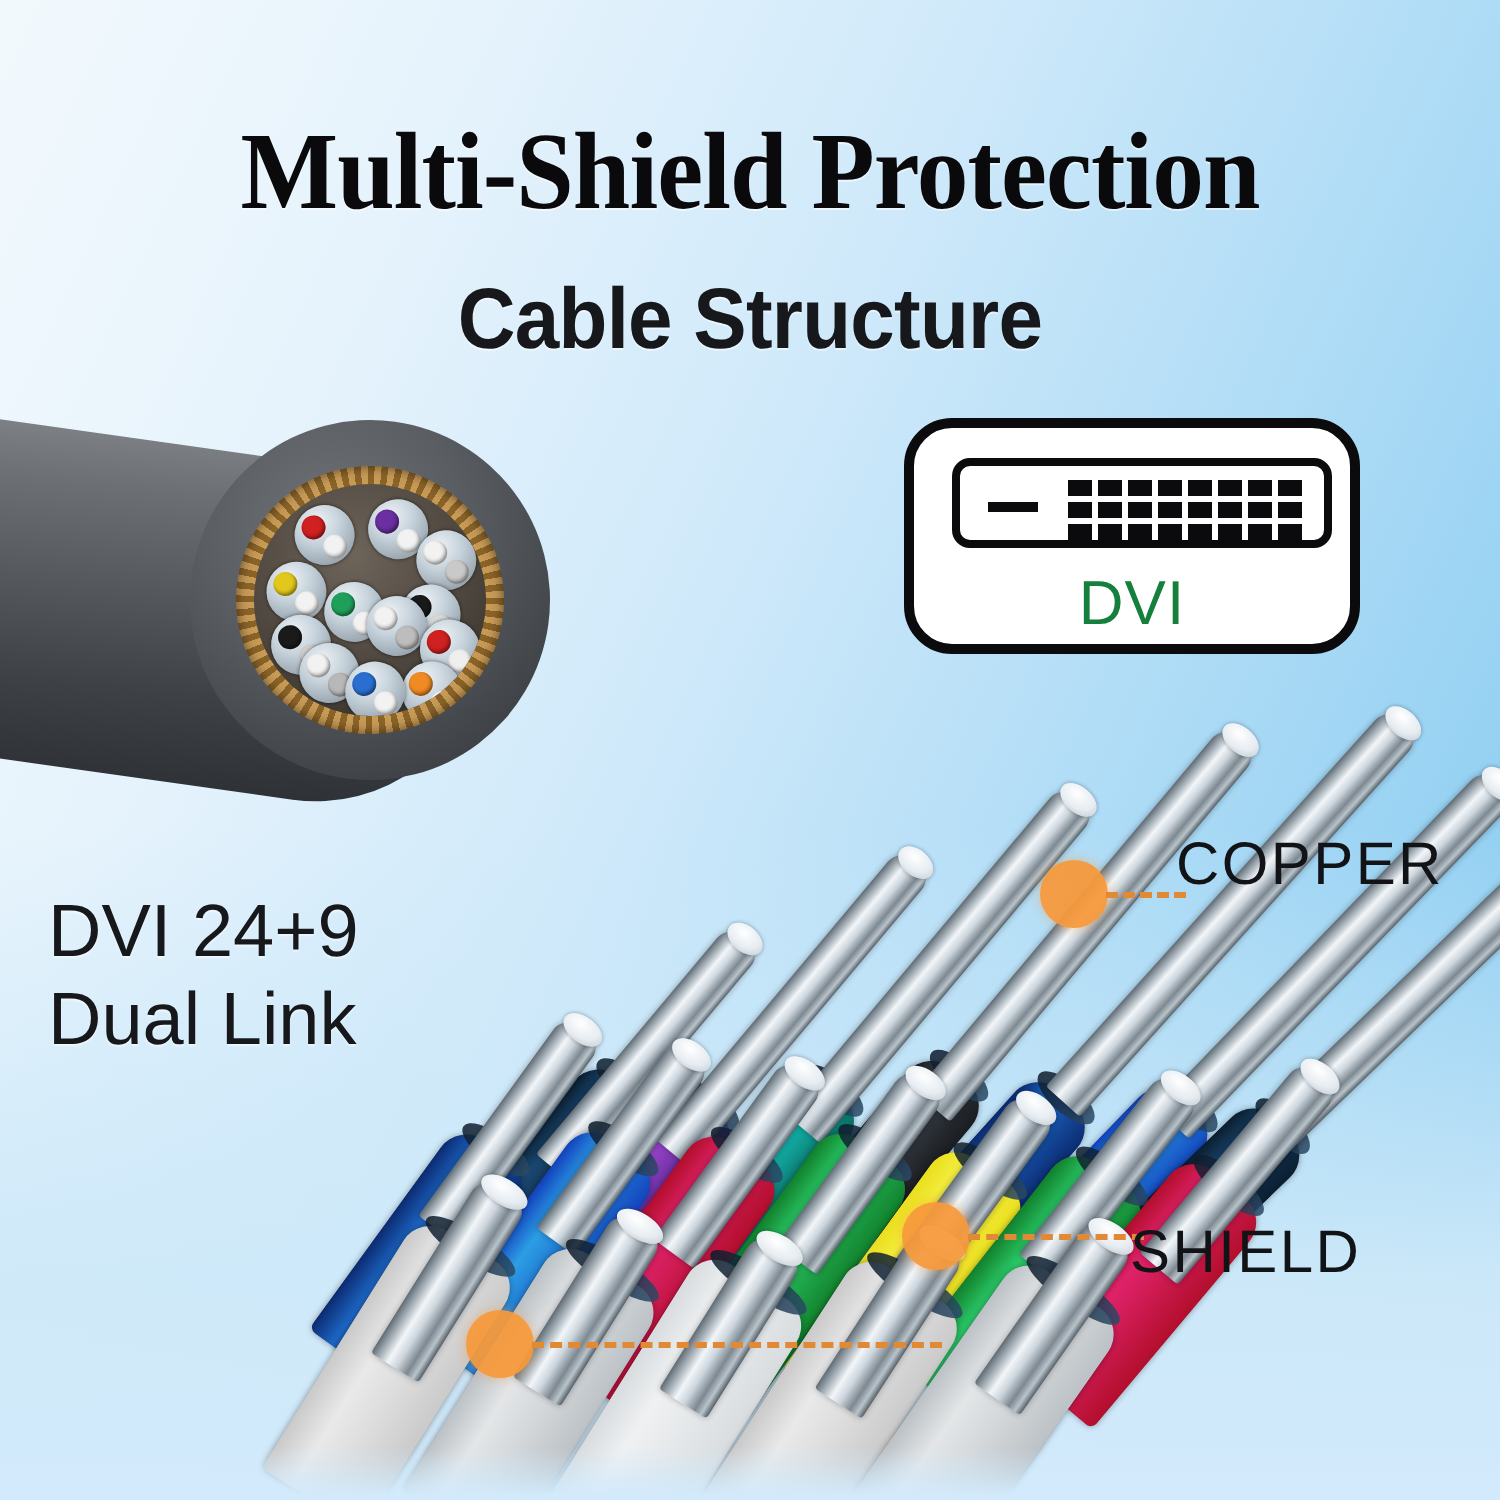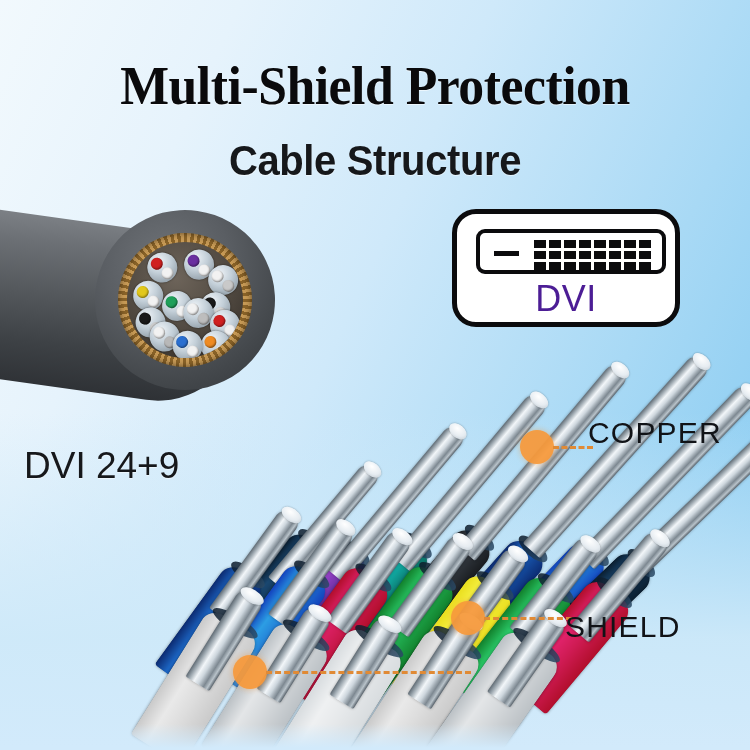--- a/index.html
+++ b/index.html
@@ -97,23 +97,23 @@
     width: 12px;
     height: 8px;
     background: #0b0b0d;
   }
   .dvi-label {
     position: absolute;
     left: 0;
     right: 0;
     bottom: 5px;
     text-align: center;
-    font-size: 36px;
+    font-size: 31px;
     line-height: 1;
-    color: #4c1d95;
+    color: #15803d;
     letter-spacing: 0.5px;
   }
 
   
   .left-caption {
     position: absolute;
     left: 24px;
     top: 444px;
     font-size: 37px;
     line-height: 1.18;
@@ -454,20 +454,21 @@
           <i></i>
           <i></i>
           <i></i>
       </div>
     </div>
     <div class="dvi-label">DVI</div>
   </div>
 
   <div class="left-caption">
     <div>DVI 24+9</div>
+    <div>Dual Link</div>
   </div>
 
   <div class="dot copper"></div>
   <div class="leader copper"></div>
   <div class="callout copper">COPPER</div>
 
   <div class="dot shield"></div>
   <div class="leader shield"></div>
   <div class="callout shield">SHIELD</div>
 

